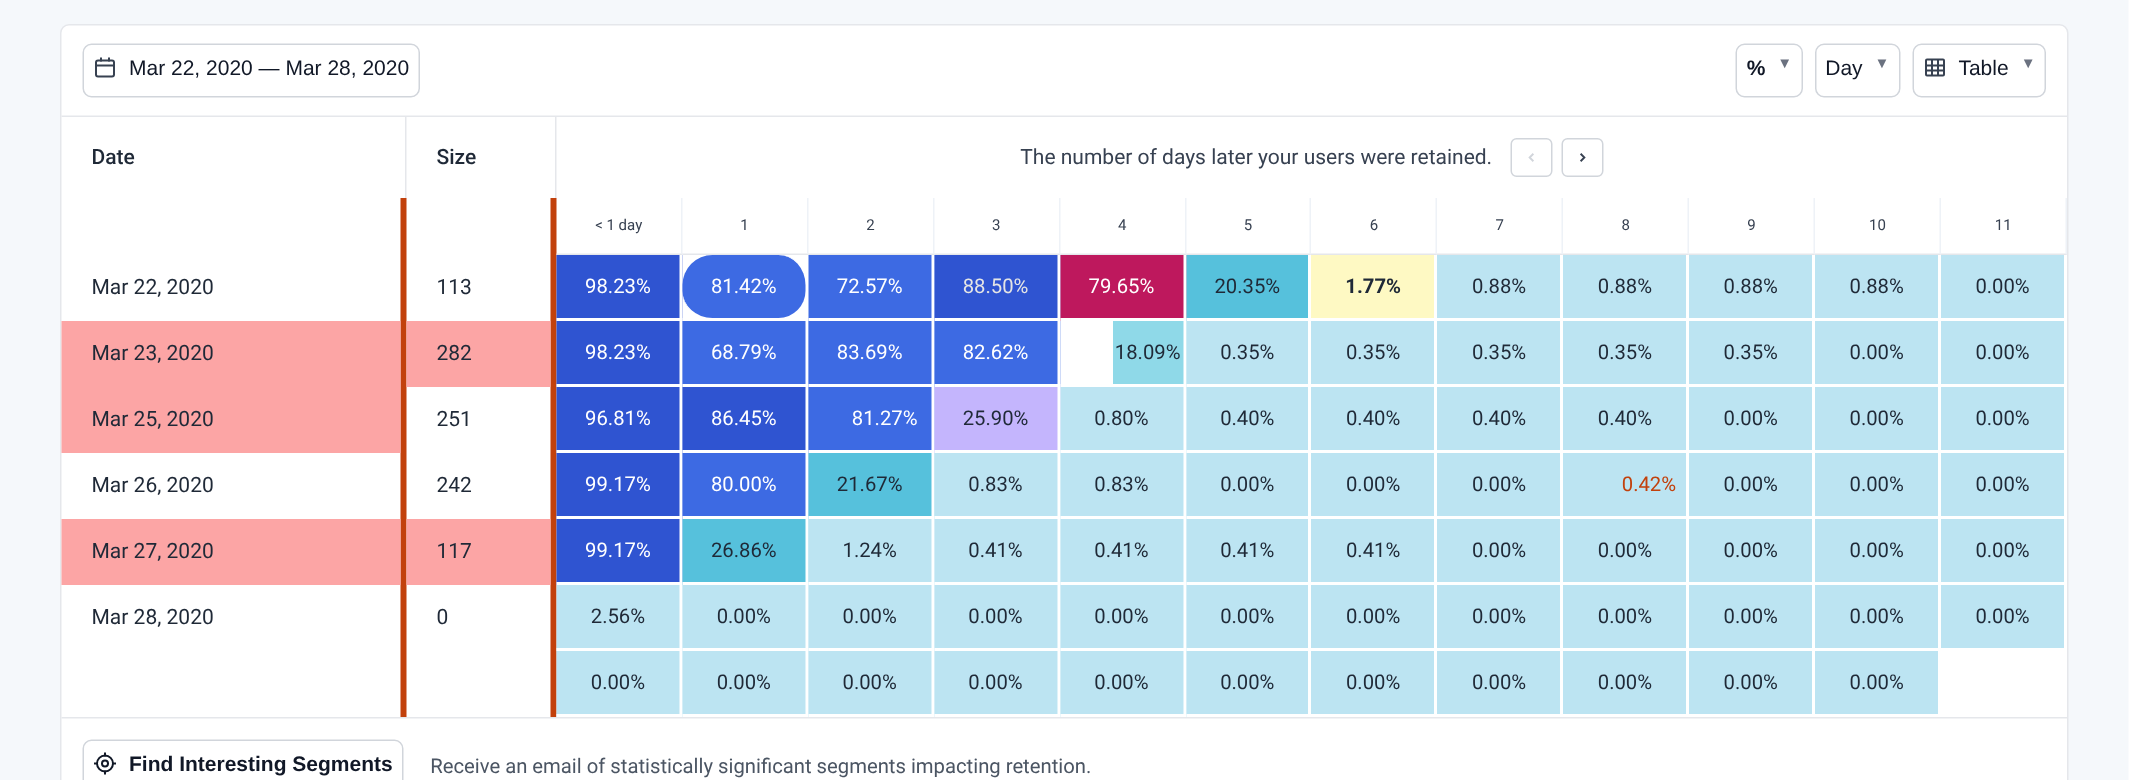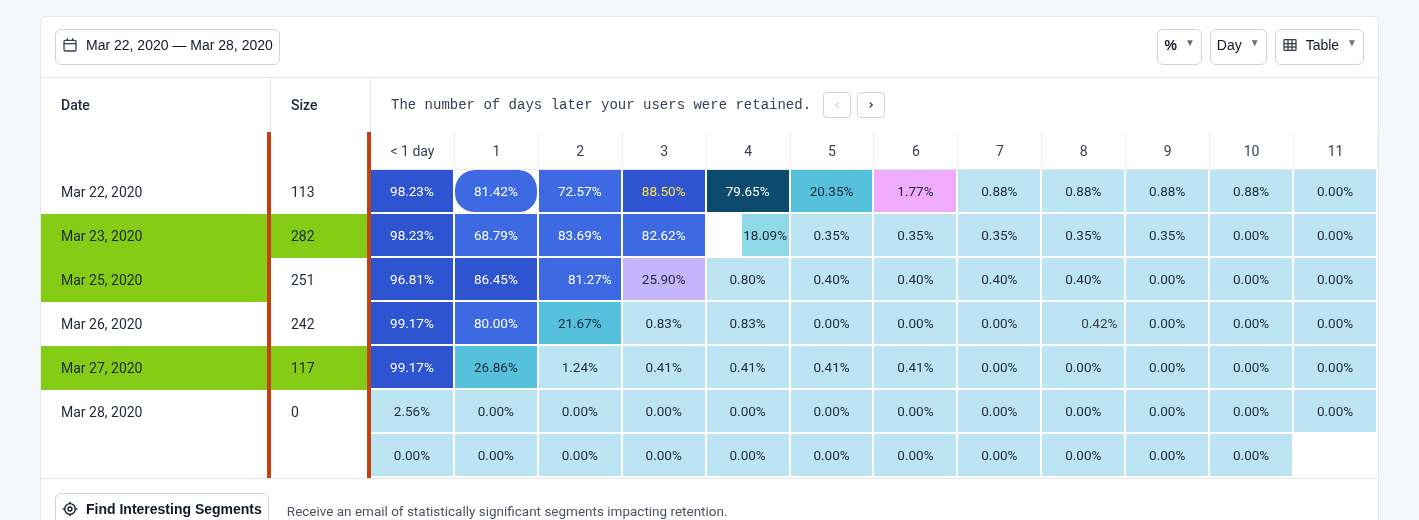--- a/index.html
+++ b/index.html
@@ -48,21 +48,21 @@
   .head-cell {
     padding: 14px 20px;
     color: #1f2937;
     font-weight: 500;
     font-size: 14px;
     border-right: 1px solid #e5e7eb;
     display:flex;
     align-items:center;
   }
   .head-cell:last-child { border-right:none; }
-  .desc-cell { justify-content: flex-start; gap:12px;font-family:Liberation Mono, monospace; }
+  .desc-cell { justify-content: center; gap:12px; }
   .pager { display:flex; gap:6px; }
   .pager button {
     width: 28px; height:26px;
     border:1px solid #d1d5db;
     background:#fff; border-radius:4px;
     cursor:pointer; color:#374151;
     display:flex; align-items:center; justify-content:center;
   }
   .pager button.disabled { color:#d1d5db; cursor:default; }
   .table-wrap {
@@ -73,30 +73,30 @@
   .slot {
     height:44px; display:flex; align-items:center;
     padding: 0 20px; font-size:14px; color:#1f2937;
   }
   .data-grid {
     display:grid;
     grid-template-columns: repeat(12, 1fr);
   }
   .dhead {
     height:38px; display:flex; align-items:center; justify-content:center;
-    font-size:14px; color:#374151; border-bottom:1px solid #e5e7eb;
+    font-size:10px; color:#374151; border-bottom:1px solid #e5e7eb;
     border-right:1px solid #eef2f7;
   }
   .dcell {
     height:44px; display:flex; align-items:center; justify-content:center;
     font-size:13.5px;
     border-right: 2px solid #fff;
     border-bottom: 2px solid #fff;
   }
-  .zebra { background:#84cc16; }
+  .zebra { background:#fca5a5; }
   .empty-lead { height:38px; }
   .footer {
     display:flex; align-items:center; gap:18px;
     padding: 14px 14px;
     border-top:1px solid #e5e7eb;
   }
   .footer .btn { font-weight:600; font-size:14px; }
   .footer-text { color:#4b5563; font-size:13.5px; }
   svg { display:block; }
 </style>
@@ -198,24 +198,24 @@
         <div class="dhead">5</div>
         <div class="dhead">6</div>
         <div class="dhead">7</div>
         <div class="dhead">8</div>
         <div class="dhead">9</div>
         <div class="dhead">10</div>
         <div class="dhead">11</div>
         <div class="dcell" style="background: rgb(47, 84, 209); color: rgb(255, 255, 255);">98.23%</div>
         <div class="dcell" style="background: rgb(61, 106, 227); color: rgb(255, 255, 255); border-radius: 20px;">81.42%</div>
         <div class="dcell" style="background: rgb(61, 106, 227); color: rgb(255, 255, 255);">72.57%</div>
-        <div class="dcell" style="background: rgb(47, 84, 209); color: #fde047;">88.50%</div>
-        <div class="dcell" style="background: #0c4a6e; color: rgb(255, 255, 255);">79.65%</div>
+        <div class="dcell" style="background: rgb(47, 84, 209); color: #e5e5e5;">88.50%</div>
+        <div class="dcell" style="background: #be185d; color: rgb(255, 255, 255);">79.65%</div>
         <div class="dcell" style="background: rgb(86, 193, 220); color: rgb(31, 41, 55);">20.35%</div>
-        <div class="dcell" style="background: #f0abfc; color: rgb(31, 41, 55);">1.77%</div>
+        <div class="dcell" style="background: #fef9c3; color: rgb(31, 41, 55); font-weight: bold;">1.77%</div>
         <div class="dcell" style="background: rgb(188, 228, 242); color: rgb(31, 41, 55);">0.88%</div>
         <div class="dcell" style="background: rgb(188, 228, 242); color: rgb(31, 41, 55);">0.88%</div>
         <div class="dcell" style="background: rgb(188, 228, 242); color: rgb(31, 41, 55);">0.88%</div>
         <div class="dcell" style="background: rgb(188, 228, 242); color: rgb(31, 41, 55);">0.88%</div>
         <div class="dcell" style="background: rgb(188, 228, 242); color: rgb(31, 41, 55);">0.00%</div>
         <div class="dcell" style="background: rgb(47, 84, 209); color: rgb(255, 255, 255);">98.23%</div>
         <div class="dcell" style="background: rgb(61, 106, 227); color: rgb(255, 255, 255);">68.79%</div>
         <div class="dcell" style="background: rgb(61, 106, 227); color: rgb(255, 255, 255);">83.69%</div>
         <div class="dcell" style="background: rgb(61, 106, 227); color: rgb(255, 255, 255);">82.62%</div>
         <div class="dcell" style="background: rgb(143, 217, 232); color: rgb(31, 41, 55); margin-left: 35px;">18.09%</div>
@@ -239,21 +239,21 @@
         <div class="dcell" style="background: rgb(188, 228, 242); color: rgb(31, 41, 55);">0.00%</div>
         <div class="dcell" style="background: rgb(188, 228, 242); color: rgb(31, 41, 55);">0.00%</div>
         <div class="dcell" style="background: rgb(47, 84, 209); color: rgb(255, 255, 255);">99.17%</div>
         <div class="dcell" style="background: rgb(61, 106, 227); color: rgb(255, 255, 255);">80.00%</div>
         <div class="dcell" style="background: rgb(86, 193, 220); color: rgb(31, 41, 55);">21.67%</div>
         <div class="dcell" style="background: rgb(188, 228, 242); color: rgb(31, 41, 55);">0.83%</div>
         <div class="dcell" style="background: rgb(188, 228, 242); color: rgb(31, 41, 55);">0.83%</div>
         <div class="dcell" style="background: rgb(188, 228, 242); color: rgb(31, 41, 55);">0.00%</div>
         <div class="dcell" style="background: rgb(188, 228, 242); color: rgb(31, 41, 55);">0.00%</div>
         <div class="dcell" style="background: rgb(188, 228, 242); color: rgb(31, 41, 55);">0.00%</div>
-        <div class="dcell" style="background: rgb(188, 228, 242); color: #404040; padding-left: 32px;">0.42%</div>
+        <div class="dcell" style="background: rgb(188, 228, 242); color: #c2410c; padding-left: 32px;">0.42%</div>
         <div class="dcell" style="background: rgb(188, 228, 242); color: rgb(31, 41, 55);">0.00%</div>
         <div class="dcell" style="background: rgb(188, 228, 242); color: rgb(31, 41, 55);">0.00%</div>
         <div class="dcell" style="background: rgb(188, 228, 242); color: rgb(31, 41, 55);">0.00%</div>
         <div class="dcell" style="background: rgb(47, 84, 209); color: rgb(255, 255, 255);">99.17%</div>
         <div class="dcell" style="background: rgb(86, 193, 220); color: rgb(31, 41, 55);">26.86%</div>
         <div class="dcell" style="background: rgb(188, 228, 242); color: rgb(31, 41, 55);">1.24%</div>
         <div class="dcell" style="background: rgb(188, 228, 242); color: rgb(31, 41, 55);">0.41%</div>
         <div class="dcell" style="background: rgb(188, 228, 242); color: rgb(31, 41, 55);">0.41%</div>
         <div class="dcell" style="background: rgb(188, 228, 242); color: rgb(31, 41, 55);">0.41%</div>
         <div class="dcell" style="background: rgb(188, 228, 242); color: rgb(31, 41, 55);">0.41%</div>

